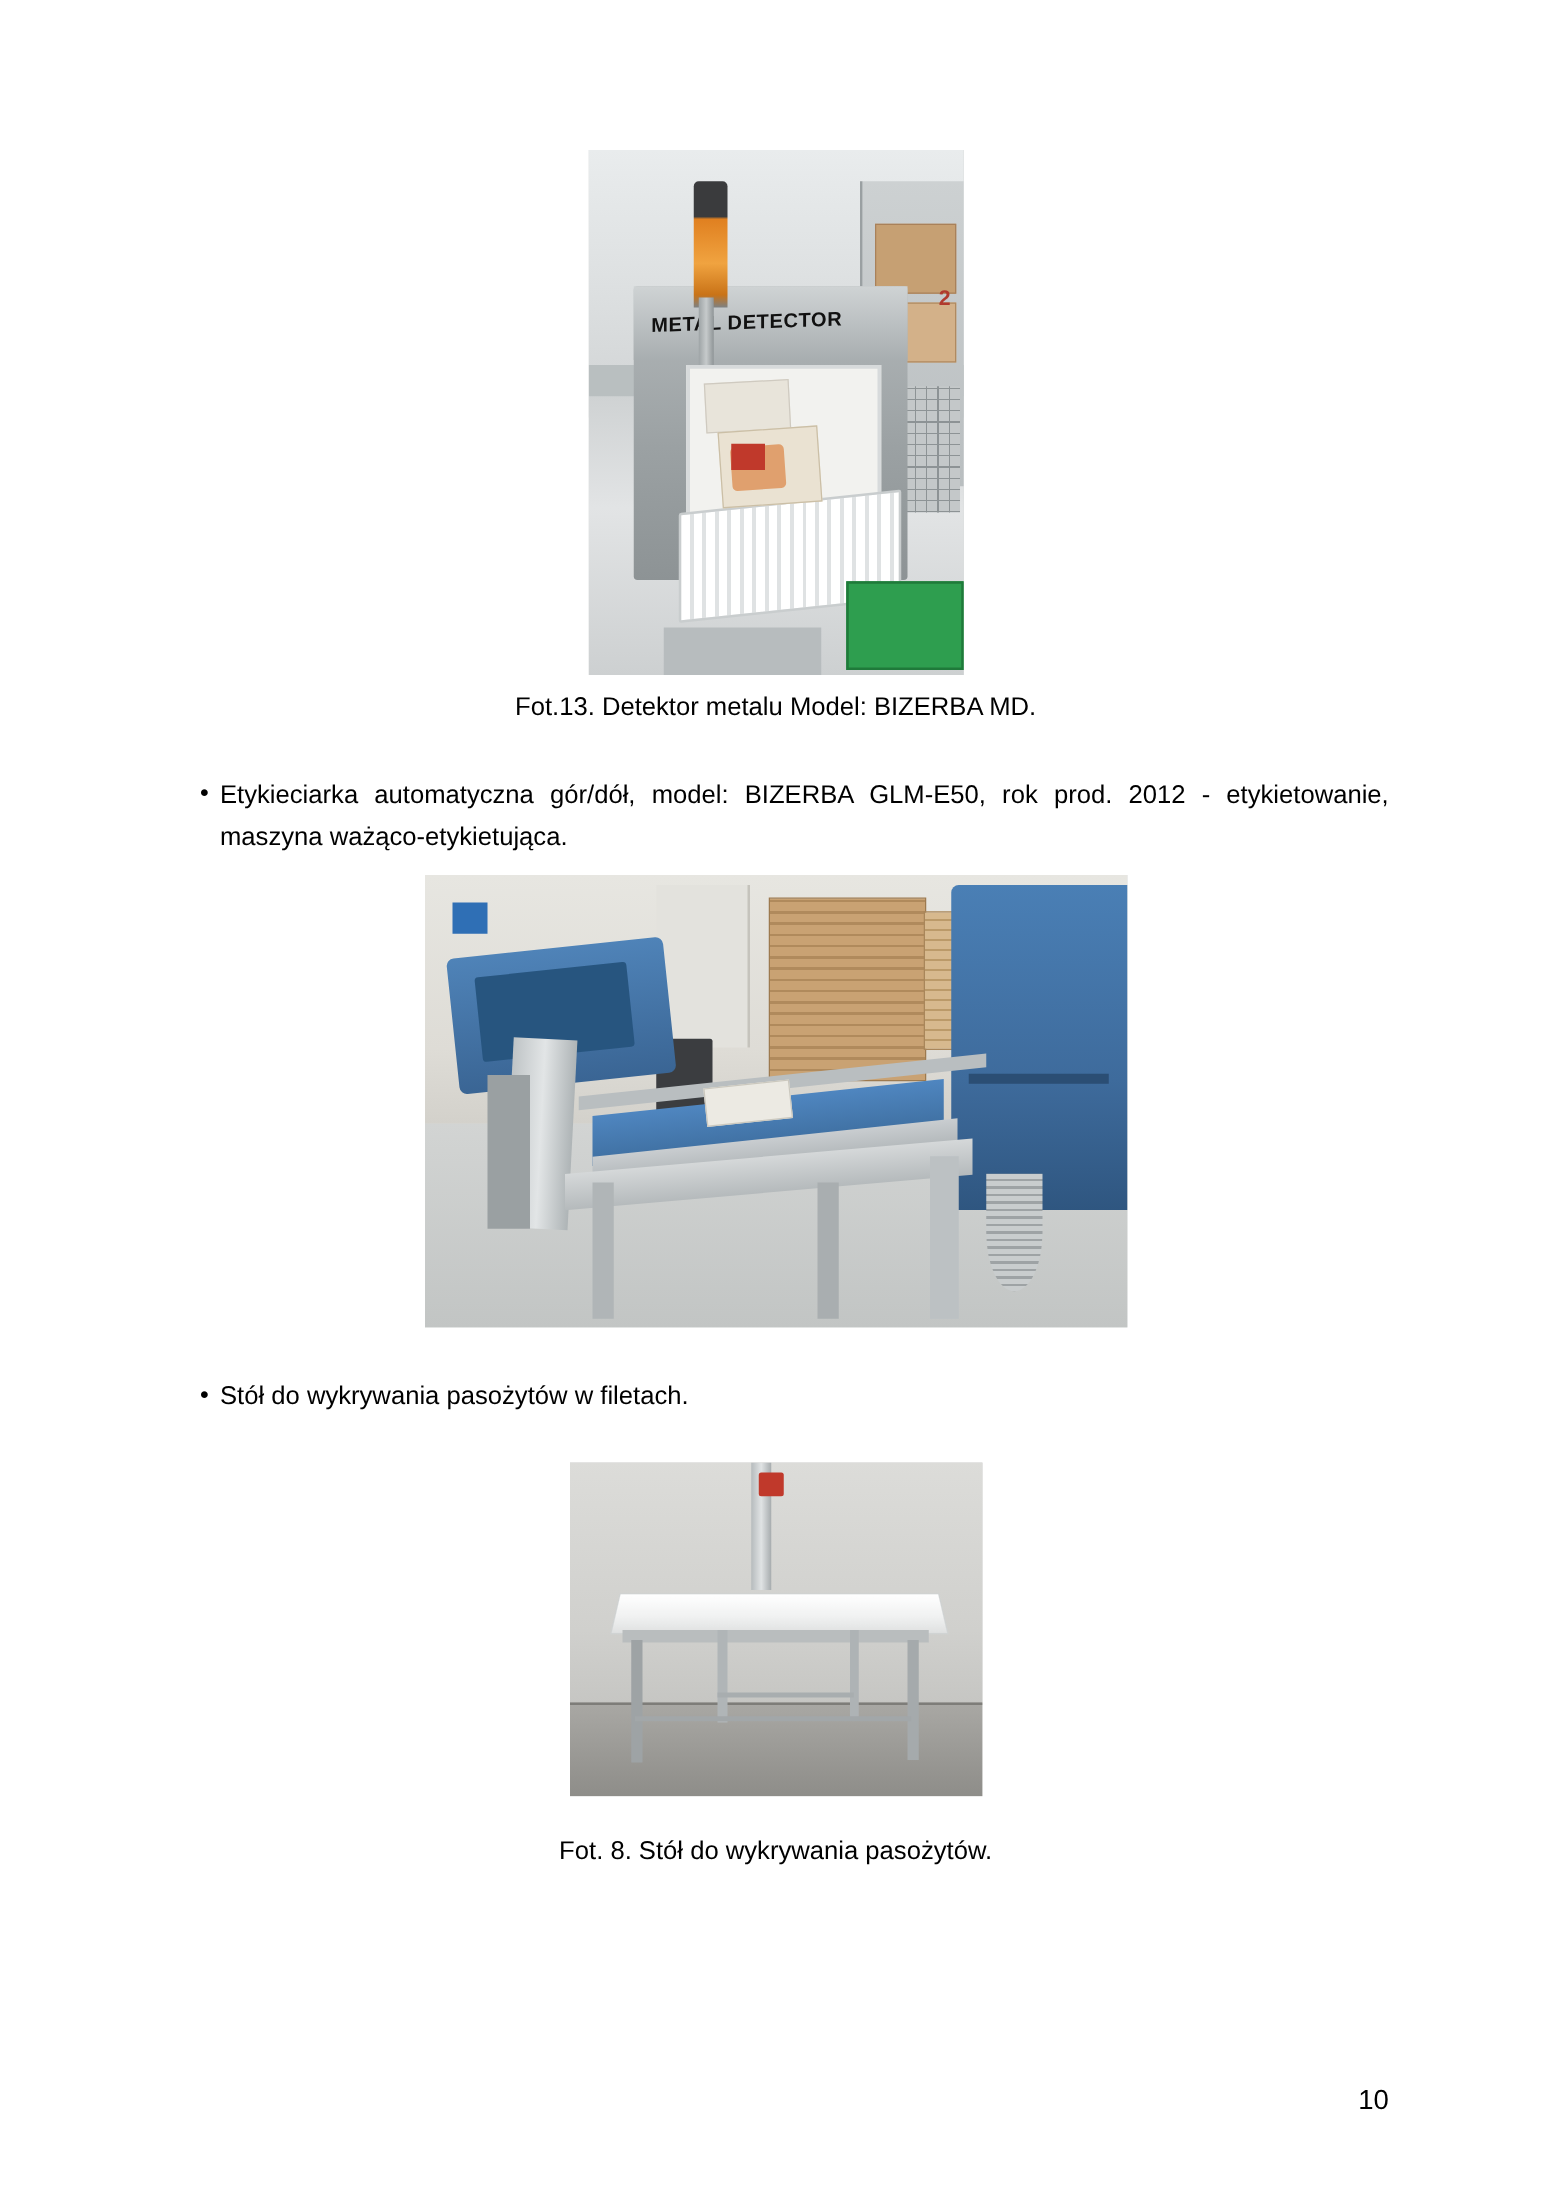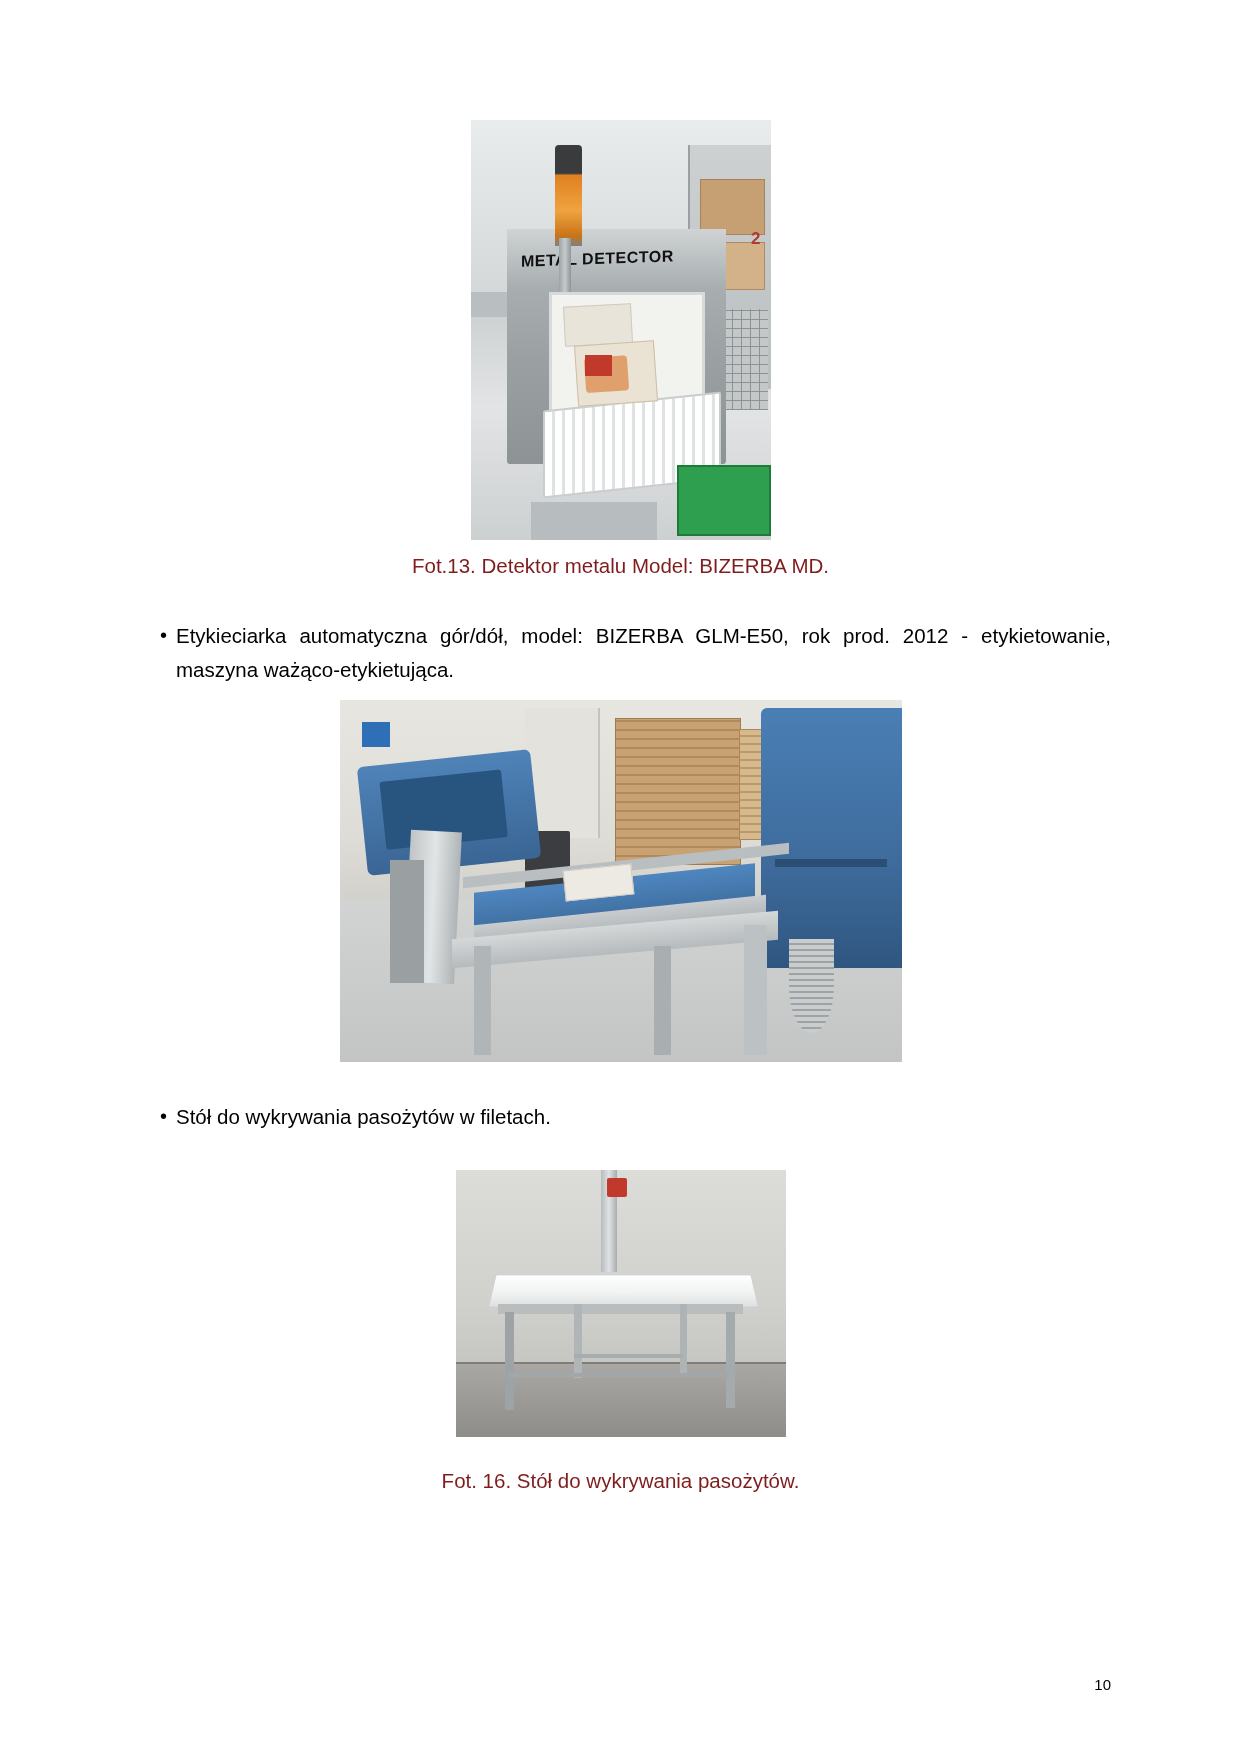--- a/index.html
+++ b/index.html
@@ -29,21 +29,21 @@
   }
   .figure-img-wrap {
     display: flex;
     justify-content: center;
   }
   .caption {
     text-align: center;
     font-size: 20.5px;
     line-height: 1.4;
     margin-top: 12px;
-    color: #7f1d1d;
+    color: #000000;
   }
 
   
   .bullet-block {
     display: flex;
     margin: 38px 0 6px 0;
   }
   .bullet-mark {
     width: 46px;
     min-width: 46px;
@@ -62,21 +62,21 @@
   }
   .bullet-text.nojustify {
     text-align: left;
   }
 
   
   .page-number {
     position: absolute;
     right: 130px;
     bottom: 62px;
-    font-size: 15px;
+    font-size: 22px;
   }
 
   
   .photo13 {
     width: 300px;
     height: 420px;
     position: relative;
     overflow: hidden;
     background: #cfd3d4;
   }
@@ -413,18 +413,18 @@
         <div class="p15-top"></div>
         <div class="p15-apron"></div>
         <div class="p15-leg-a"></div>
         <div class="p15-leg-b"></div>
         <div class="p15-leg-c"></div>
         <div class="p15-leg-d"></div>
         <div class="p15-brace1"></div>
         <div class="p15-brace2"></div>
       </div>
     </div>
-    <figcaption class="caption" style="margin-top:30px;">Fot. 16. Stół do wykrywania pasożytów.</figcaption>
+    <figcaption class="caption" style="margin-top:30px;">Fot. 8. Stół do wykrywania pasożytów.</figcaption>
   </figure>
 
   <div class="page-number">10</div>
 
 </div>
 
 </body></html>

